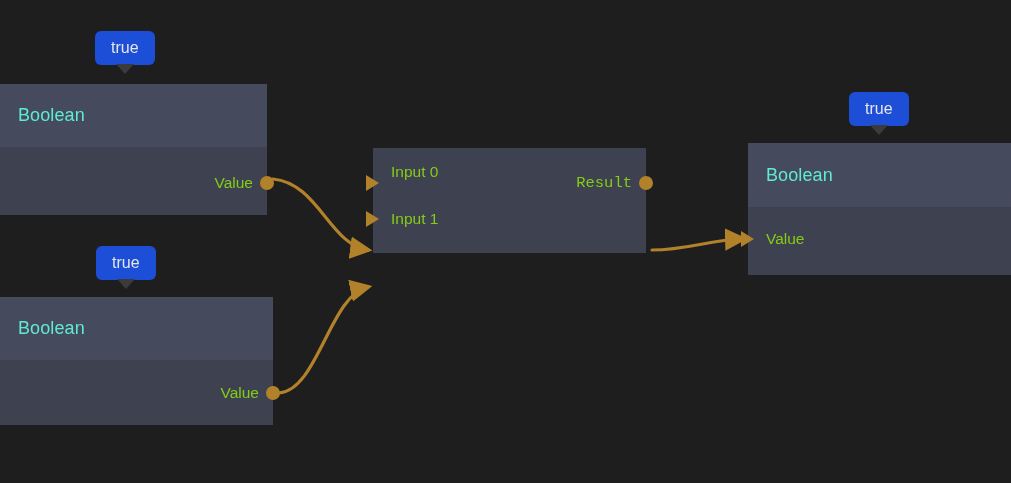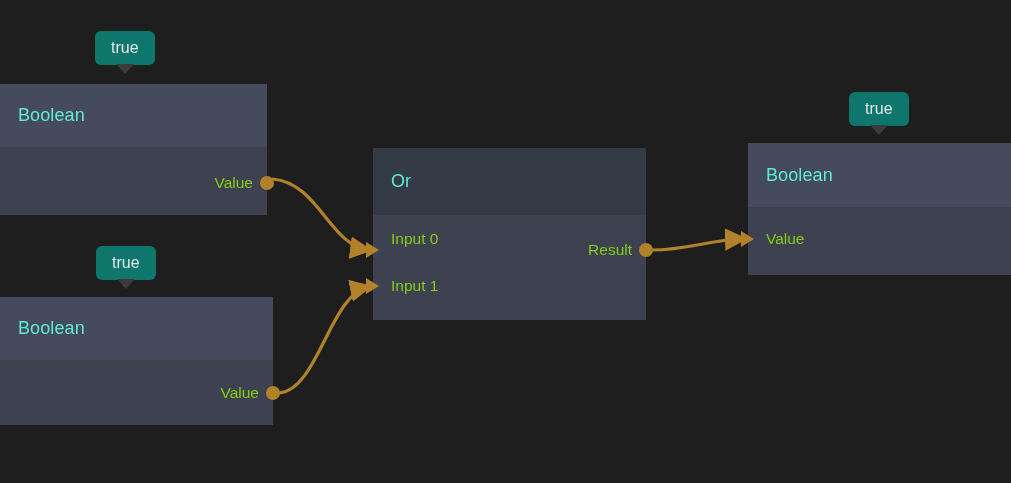--- a/index.html
+++ b/index.html
@@ -85,21 +85,21 @@
     border-top: 8px solid transparent;
     border-bottom: 8px solid transparent;
     border-left: 13px solid #b2822a;
     z-index: 3;
   }
 
   
   .tooltip {
     position: absolute;
     z-index: 5;
-    background: #0f766e;
+    background: #1d4ed8;
     border-radius: 6px;
     padding: 7px 16px 8px 16px;
     color: #e6e6e6;
     font-size: 16px;
     line-height: 19px;
     white-space: nowrap;
   }
   .tooltip .tail {
     position: absolute;
     left: 50%;
@@ -147,25 +147,22 @@
           <span class="node-title">Boolean</span>
         </div>
         <div class="node-body" style="height: 65px;">
           <div class="port-row out" style="top: 23px;">
             <span class="port-label">Value</span>
           </div>
           <div class="port-dot" style="left: 284px; top: 26px;"></div>
         </div>
       </div>
       <div class="node" style="left: 373px; top: 148px; width: 273px;">
-        <div class="node-header dim" style="height: 67px; padding-left: 18px;">
-          <span class="node-title">Or</span>
-        </div>
         <div class="node-body" style="height: 105px;">
-          <div class="port-row out" style="top: 25px;">
+          <div class="port-row out" style="top: 25px; font-family: Liberation Mono, monospace;">
             <span class="port-label">Result</span>
           </div>
           <div class="port-dot" style="left: 266px; top: 28px;"></div>
           <div class="port-row in" style="top: 14px;">
             <span class="port-label">Input 0</span>
           </div>
           <div class="port-arrow" style="left: -7px; top: 27px;"></div>
           <div class="port-row in" style="top: 61px;">
             <span class="port-label">Input 1</span>
           </div>

